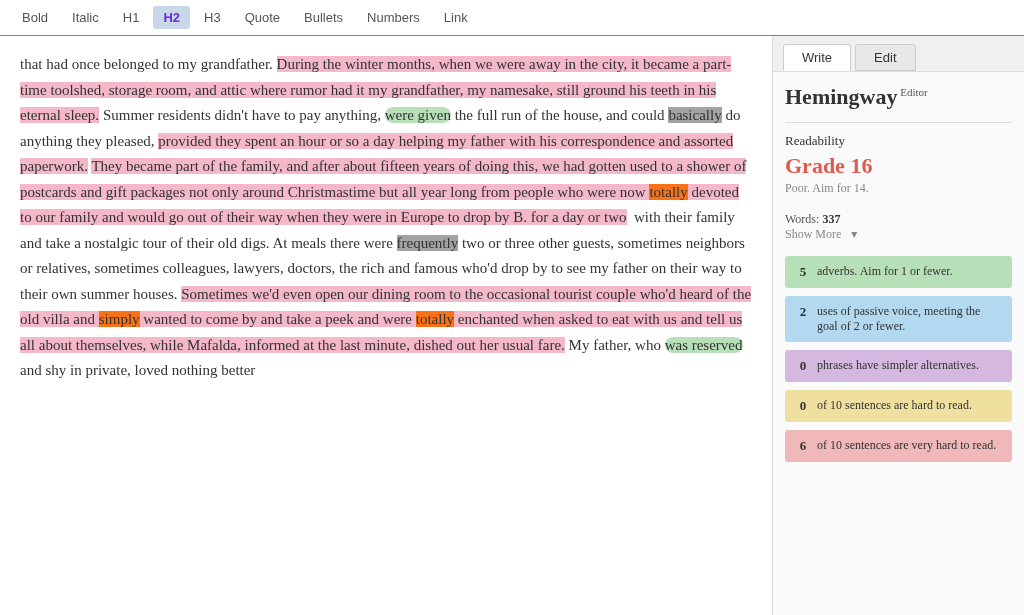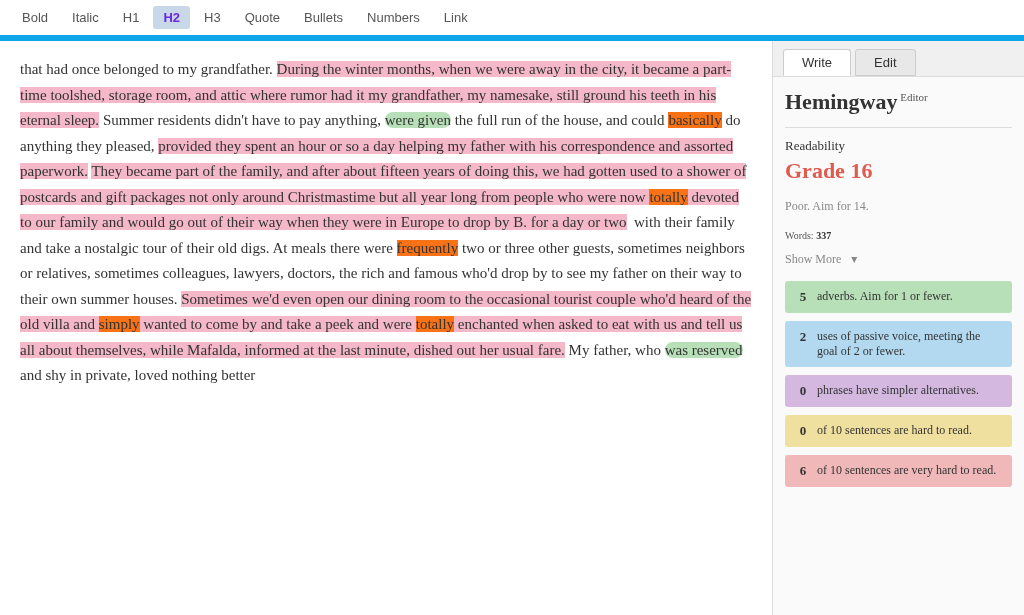--- a/index.html
+++ b/index.html
@@ -3,21 +3,21 @@
   <meta charset="utf-8">
   <style>
     * { box-sizing: border-box; margin: 0; padding: 0; }
     body { font-family: Georgia, 'Times New Roman', serif; font-size: 15px; background: #fff; display: flex; flex-direction: column; height: 615px; overflow: hidden; }
 
     
     .toolbar {
       display: flex;
       align-items: center;
       padding: 6px 12px;
-      border-bottom: 6px solid #0ea5e9;
+      border-bottom: 1px solid #0ea5e9;
       background: #fff;
       gap: 4px;
     }
     .toolbar-btn {
       padding: 4px 10px;
       border: none;
       background: none;
       cursor: pointer;
       font-size: 13px;
       color: #555;
@@ -105,32 +105,32 @@
       font-size: 13px;
       font-weight: normal;
       color: #333;
       margin-bottom: 4px;
     }
 
     .grade-text {
       font-size: 22px;
       font-weight: bold;
       color: #e05a4e;
-      margin-bottom: 15px;
+      margin-bottom: 2px;
     }
     .grade-sub {
       font-size: 12px;
       color: #888;
       margin-bottom: 16px;
     }
 
     .words-line {
-      font-size: 10px;
+      font-size: 12px;
       color: #555;
-      margin-bottom: 11px;
+      margin-bottom: 0;
     }
     .words-count {
       font-weight: bold;
       color: #333;
     }
 
     .show-more {
       font-size: 12px;
       color: #888;
       display: flex;
@@ -158,21 +158,21 @@
     }
     .stat-card.green { background: #b8e0b8; }
     .stat-card.blue { background: #b3d9f0; }
     .stat-card.purple { background: #d4b8e0; }
     .stat-card.yellow { background: #f0e0a0; }
     .stat-card.red { background: #f0b8b8; }
 
     
     .hl-pink { background: #f5b8c8; }
     .hl-green { background: #b8e0b8; border-radius: 8px; }
-    .hl-blue { background: #f97316; }
+    .hl-blue { background: #a3a3a3; }
     .hl-yellow { background: #f97316; }
 
     .divider-line {
       border: none;
       border-top: 1px solid #ddd;
       margin: 10px 0;
     }
   </style>
 </head>
 <body>

